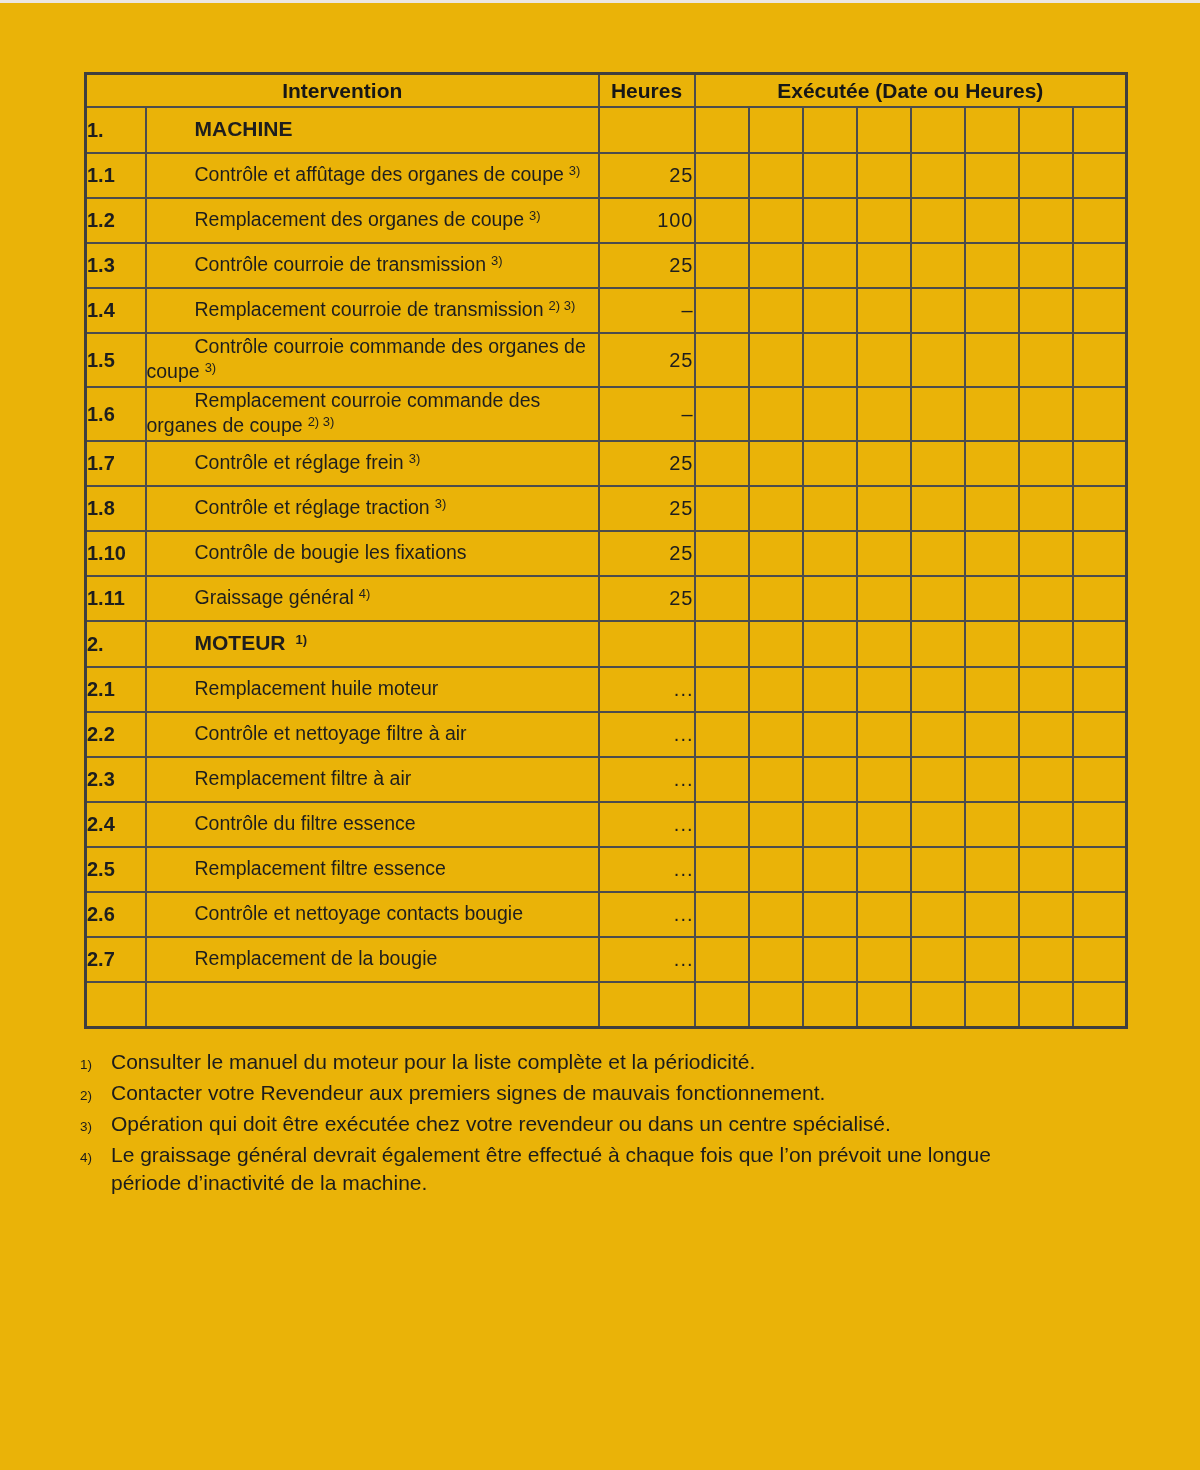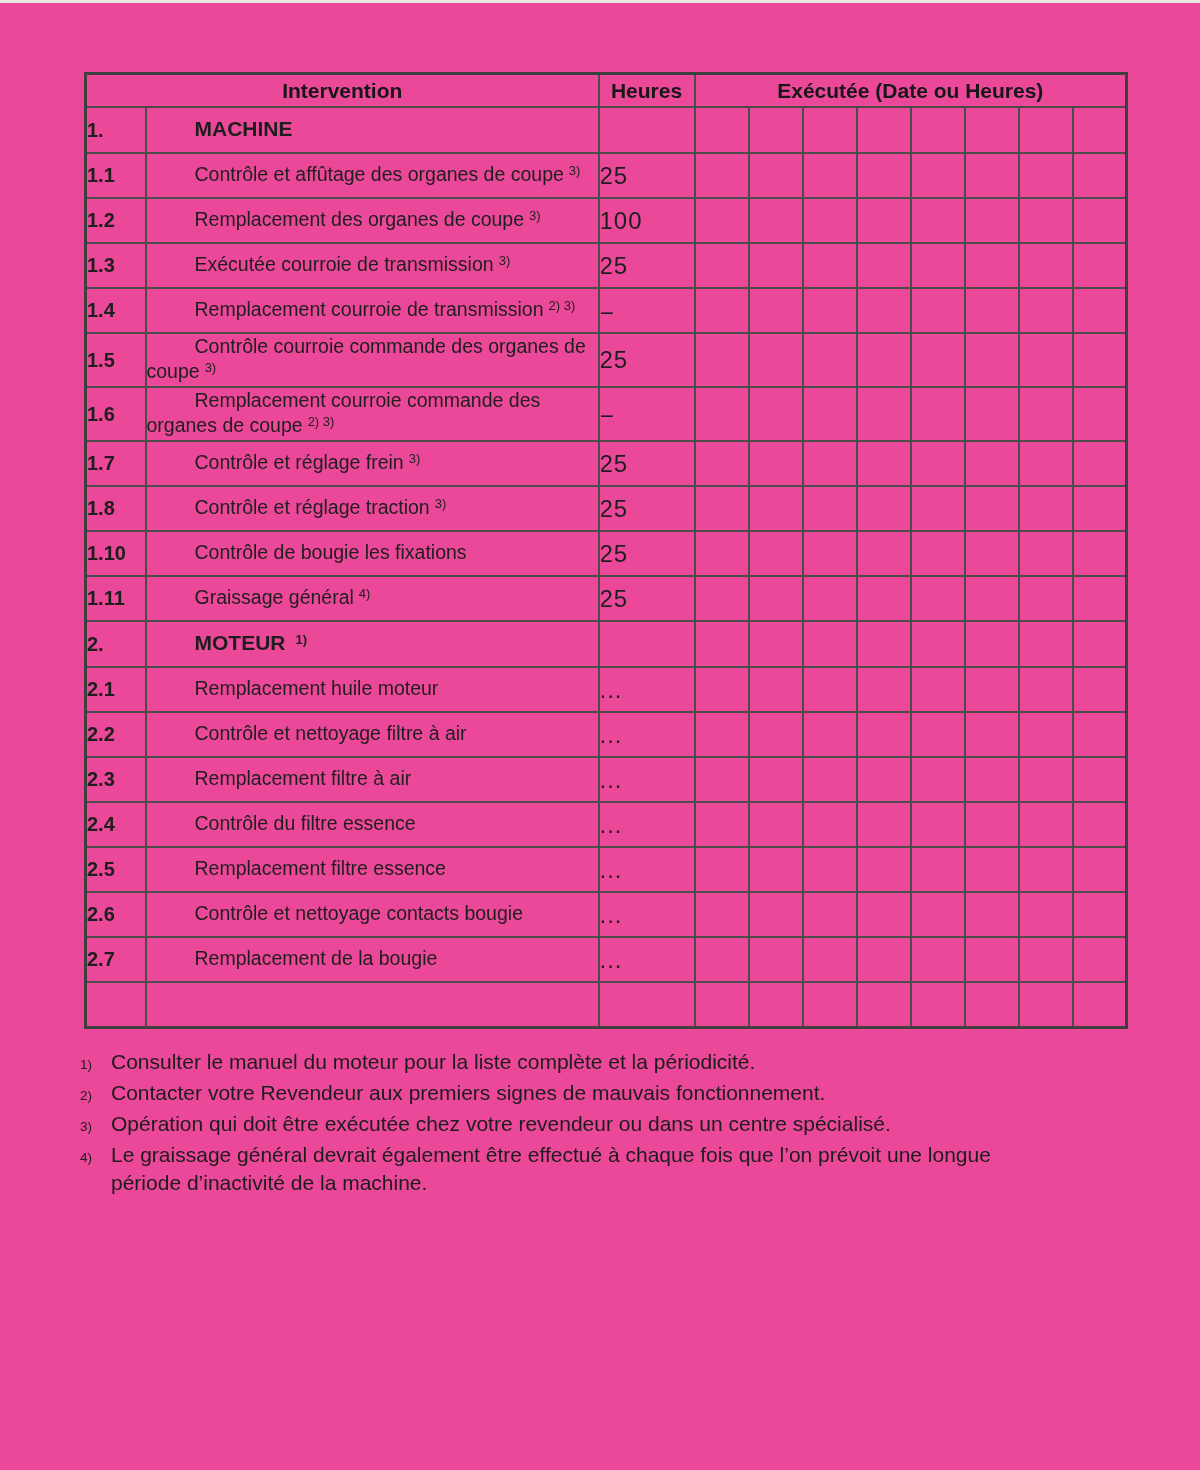--- a/index.html
+++ b/index.html
@@ -1,21 +1,21 @@
 <!DOCTYPE html>
 <html><head>
 <meta charset="utf-8">
 <style>
   html,body{margin:0;padding:0;}
   body{background:#ffffff;}
   .page{
     position:relative;
     width:1200px;
     height:1470px;
-    background:#ec4899;
+    background:#eab308;
     font-family:"Liberation Sans", sans-serif;
     color:#1e1e1e;
     overflow:hidden;
   }
   .top-band{
     position:absolute;
     top:0;left:0;
     width:100%;height:3px;
     background:#ece7e2;
   }
@@ -50,22 +50,22 @@
     padding-left:7px;
   }
   .c-label{
     font-size:19.5px;
     padding-left:9px;
     padding-right:2px;
     line-height:25px;
   }
   .c-label .lbl{white-space:pre-line;padding-left:48px;}
   .c-hours{
-    font-size:24px;
-    text-align:left;
+    font-size:20px;
+    text-align:right;
     letter-spacing:1px;
     border-radius:18px;
   }
   .sup{
     font-size:13px;
     position:relative;
     top:-6px;
     margin-left:5px;
     white-space:nowrap;
   }
@@ -163,21 +163,21 @@
           <td class="c-exec"></td>
           <td class="c-exec"></td>
           <td class="c-exec"></td>
           <td class="c-exec"></td>
           <td class="c-exec"></td>
           <td class="c-exec"></td>
           <td class="c-exec"></td>
         </tr>
       <tr class="row body-row">
         <td class="c-num">1.3</td>
-        <td class="c-label"><span class="lbl">Exécutée courroie de transmission</span><span class="sup">3)</span></td>
+        <td class="c-label"><span class="lbl">Contrôle courroie de transmission</span><span class="sup">3)</span></td>
         <td class="c-hours">25</td>
       <td class="c-exec"></td>
           <td class="c-exec"></td>
           <td class="c-exec"></td>
           <td class="c-exec"></td>
           <td class="c-exec"></td>
           <td class="c-exec"></td>
           <td class="c-exec"></td>
           <td class="c-exec"></td>
         </tr>

